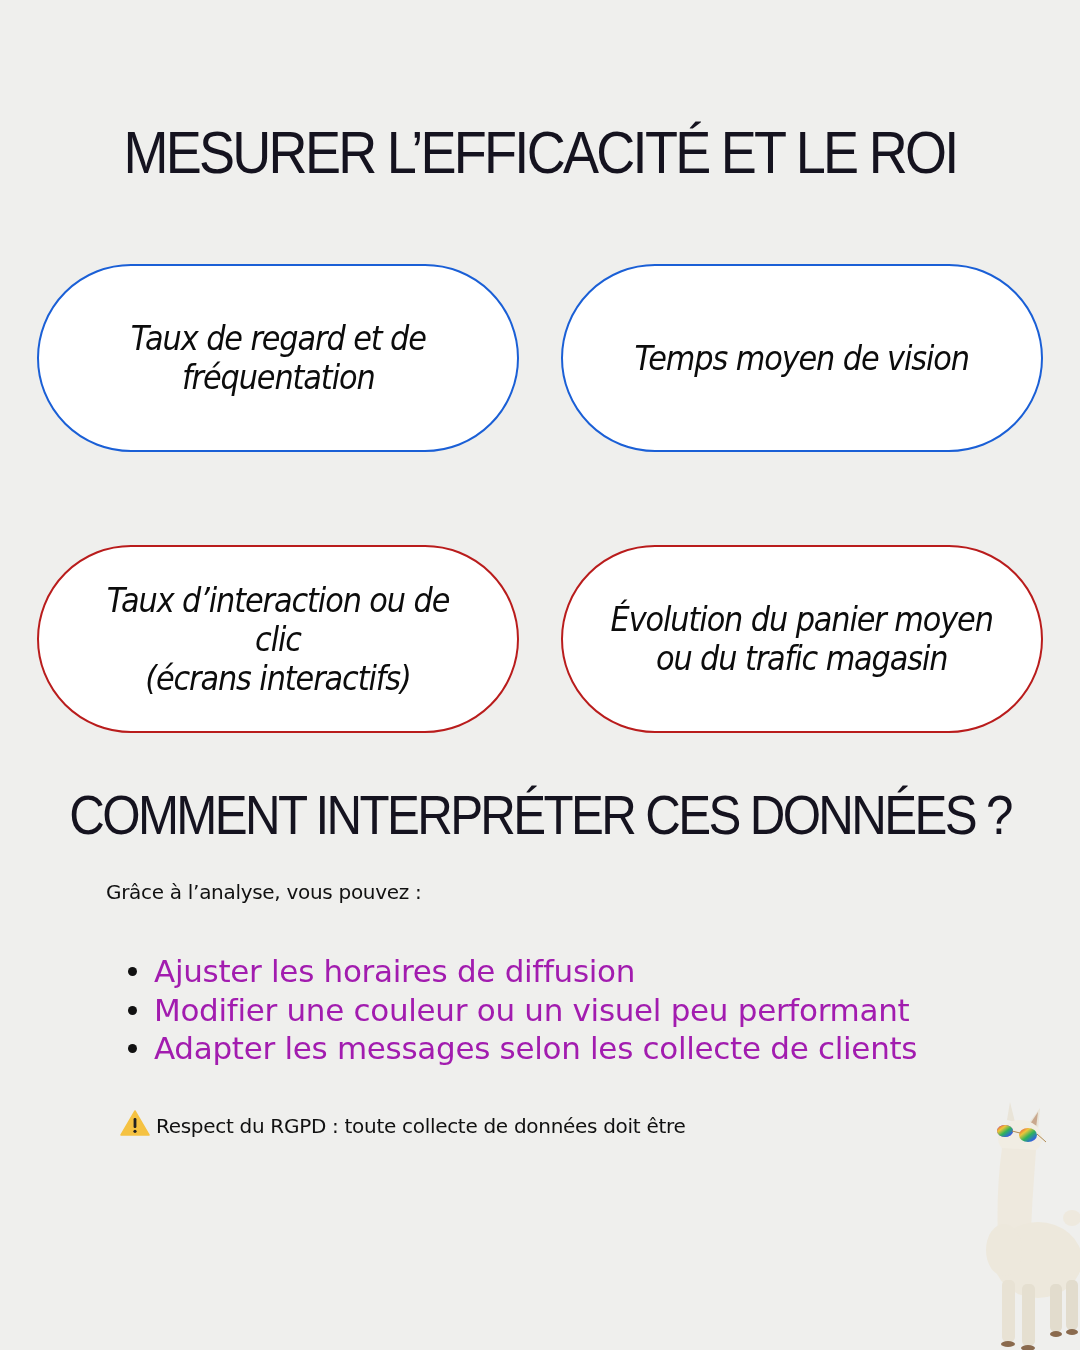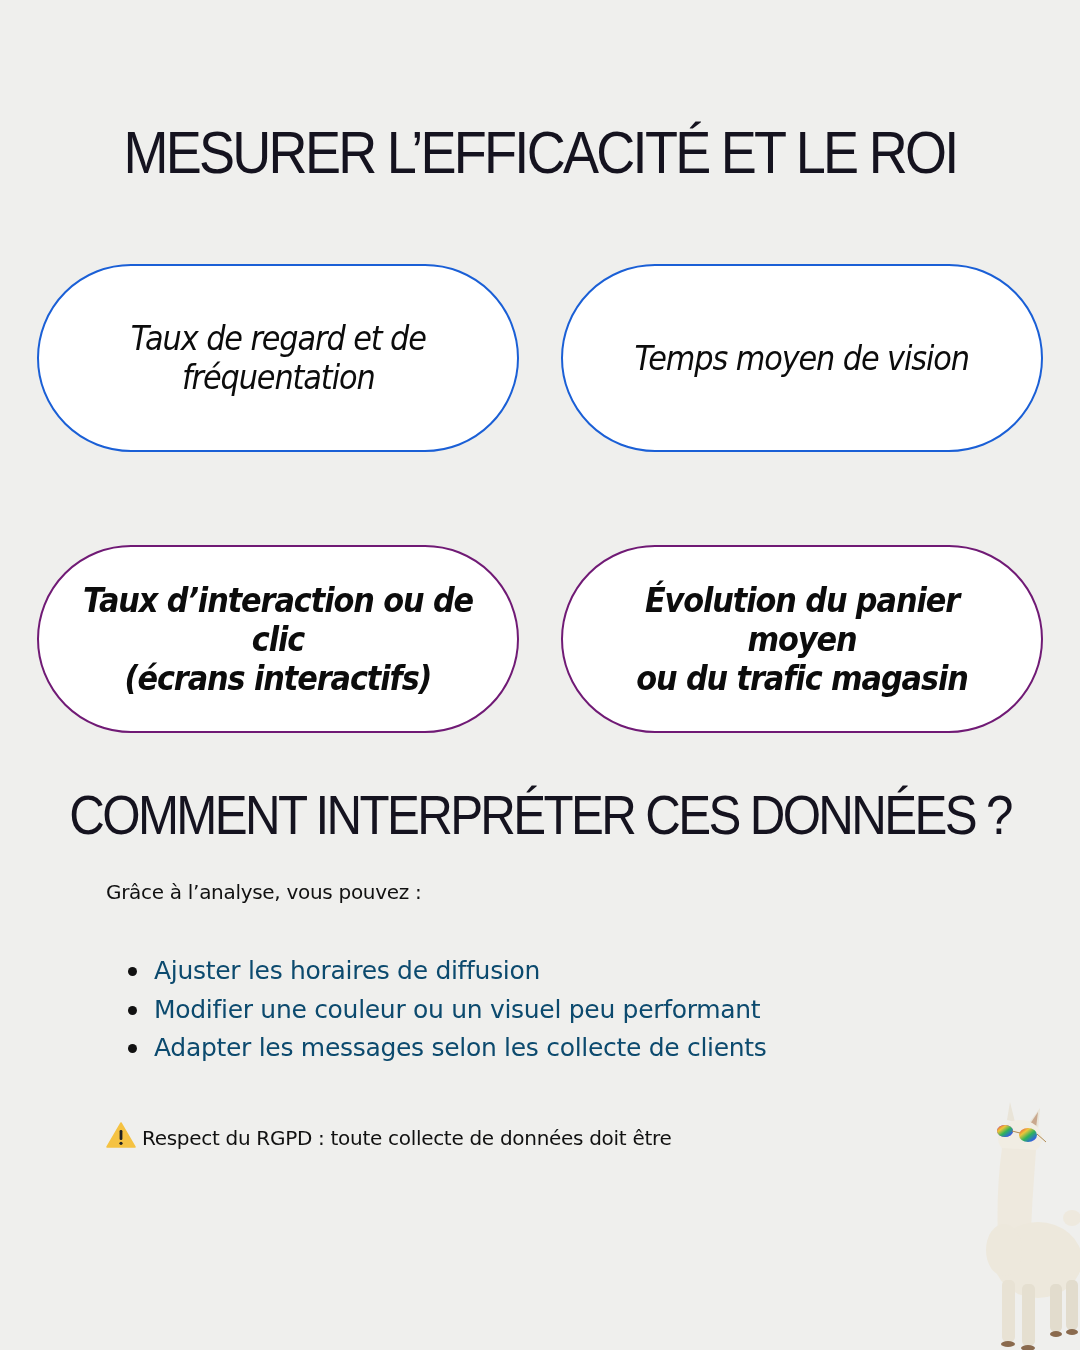--- a/index.html
+++ b/index.html
@@ -27,21 +27,21 @@
     .pill {
       position: absolute;
       width: 482px; height: 188px;
       border-radius: 94px;
       background: #ffffff;
       display: flex; align-items: center; justify-content: center;
       text-align: center;
       padding: 0 24px;
     }
     .pill.blue { border: 2px solid #1a5fd6; }
-    .pill.gray { border: 2px solid #701a75; font-weight: bold; }
+    .pill.gray { border: 2px solid #b91c1c; }
     .pill-text {
       font-family: "DejaVu Sans", sans-serif;
       font-style: italic;
       font-size: 33px;
       line-height: 39px;
       color: #0c0c0c;
       letter-spacing: -1.2px;
       transform: scaleX(0.92);
     }
     .p1 { left: 37px; top: 264px; }
@@ -55,33 +55,33 @@
       font-size: 20px;
       color: #111;
       letter-spacing: -0.3px;
       white-space: nowrap;
     }
     .intro { left: 106px; top: 874px; line-height: 36px; }
     .bullets { position: absolute; left: 126px; top: 952px; list-style: none; }
     .bullets li {
       position: relative;
       font-family: "DejaVu Sans", sans-serif;
-      font-size: 25px;
+      font-size: 31px;
       line-height: 38.5px;
       padding-left: 28px;
-      color: #0c4a6e;
+      color: #a21caf;
       white-space: nowrap;
       letter-spacing: -0.3px;
     }
     .bullet-dot {
       position: absolute; left: 2px; top: 15px;
       width: 9px; height: 9px; border-radius: 50%;
       background: #111;
     }
-    .warning { left: 106px; top: 1106px; line-height: 40px; margin-top: 12px; }
+    .warning { left: 120px; top: 1106px; line-height: 40px; }
     .warn-icon {
       display: inline-block; width: 30px; height: 26px; vertical-align: -3px;
       margin-right: 6px;
     }
 
     .llama {
       position: absolute; left: 960px; top: 1100px; width: 120px; height: 250px;
     }
   </style>
 </head>

